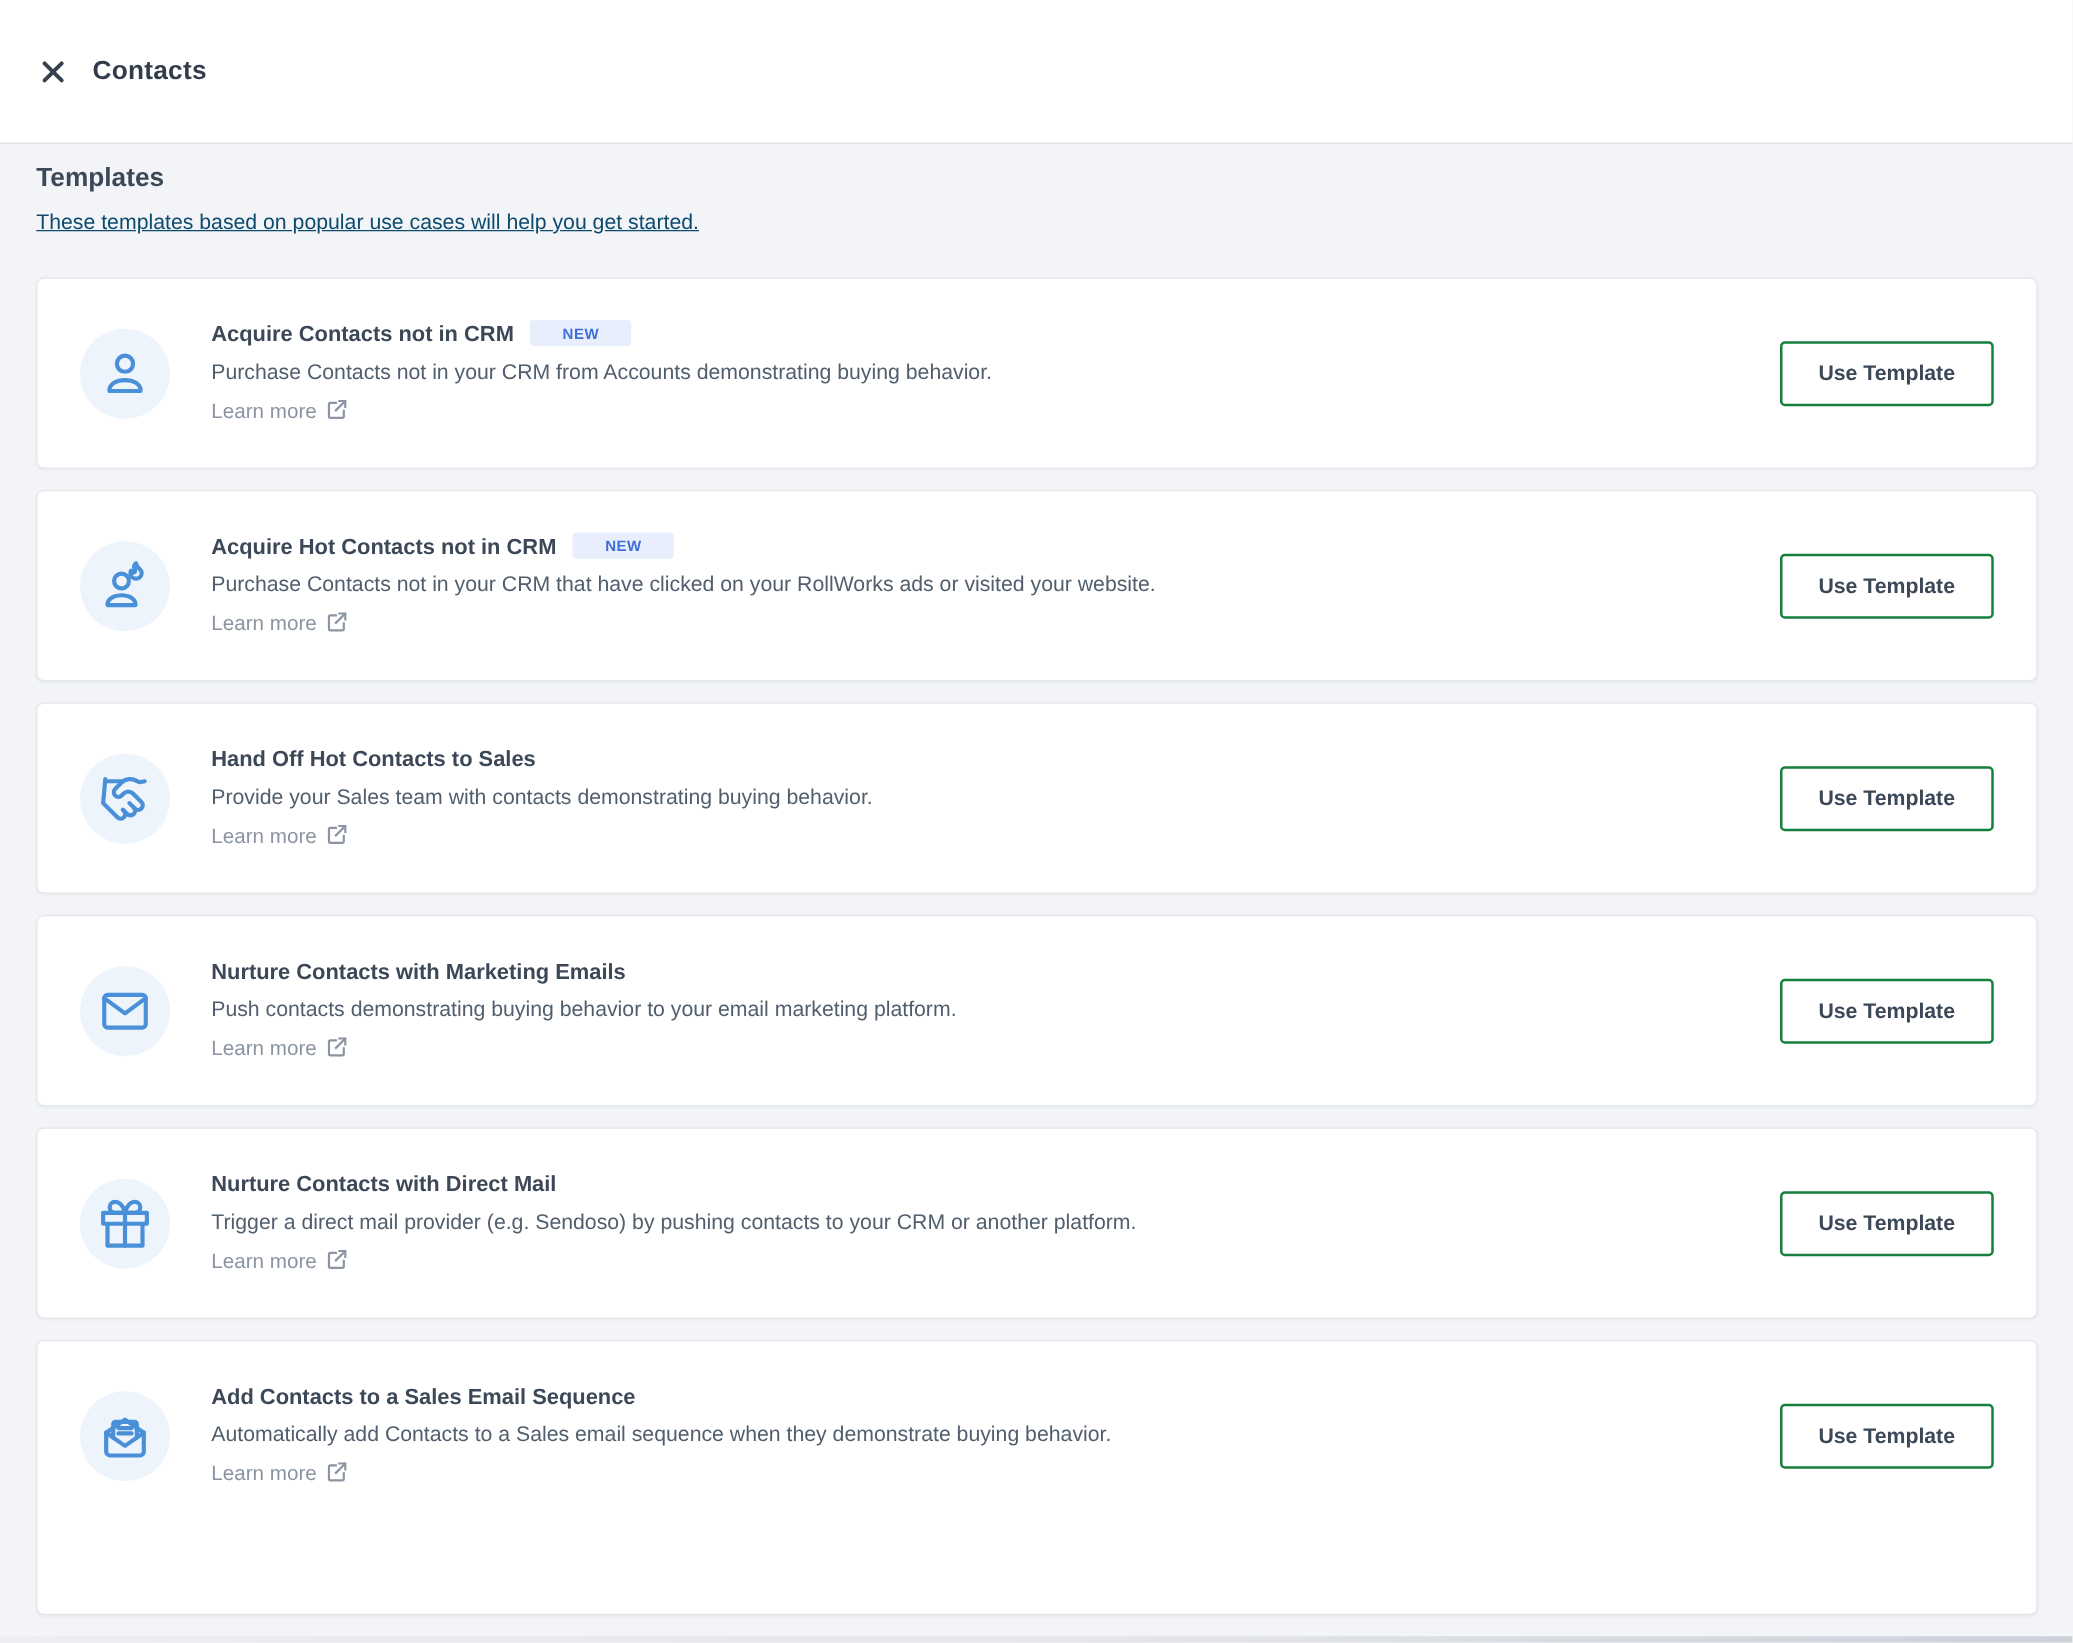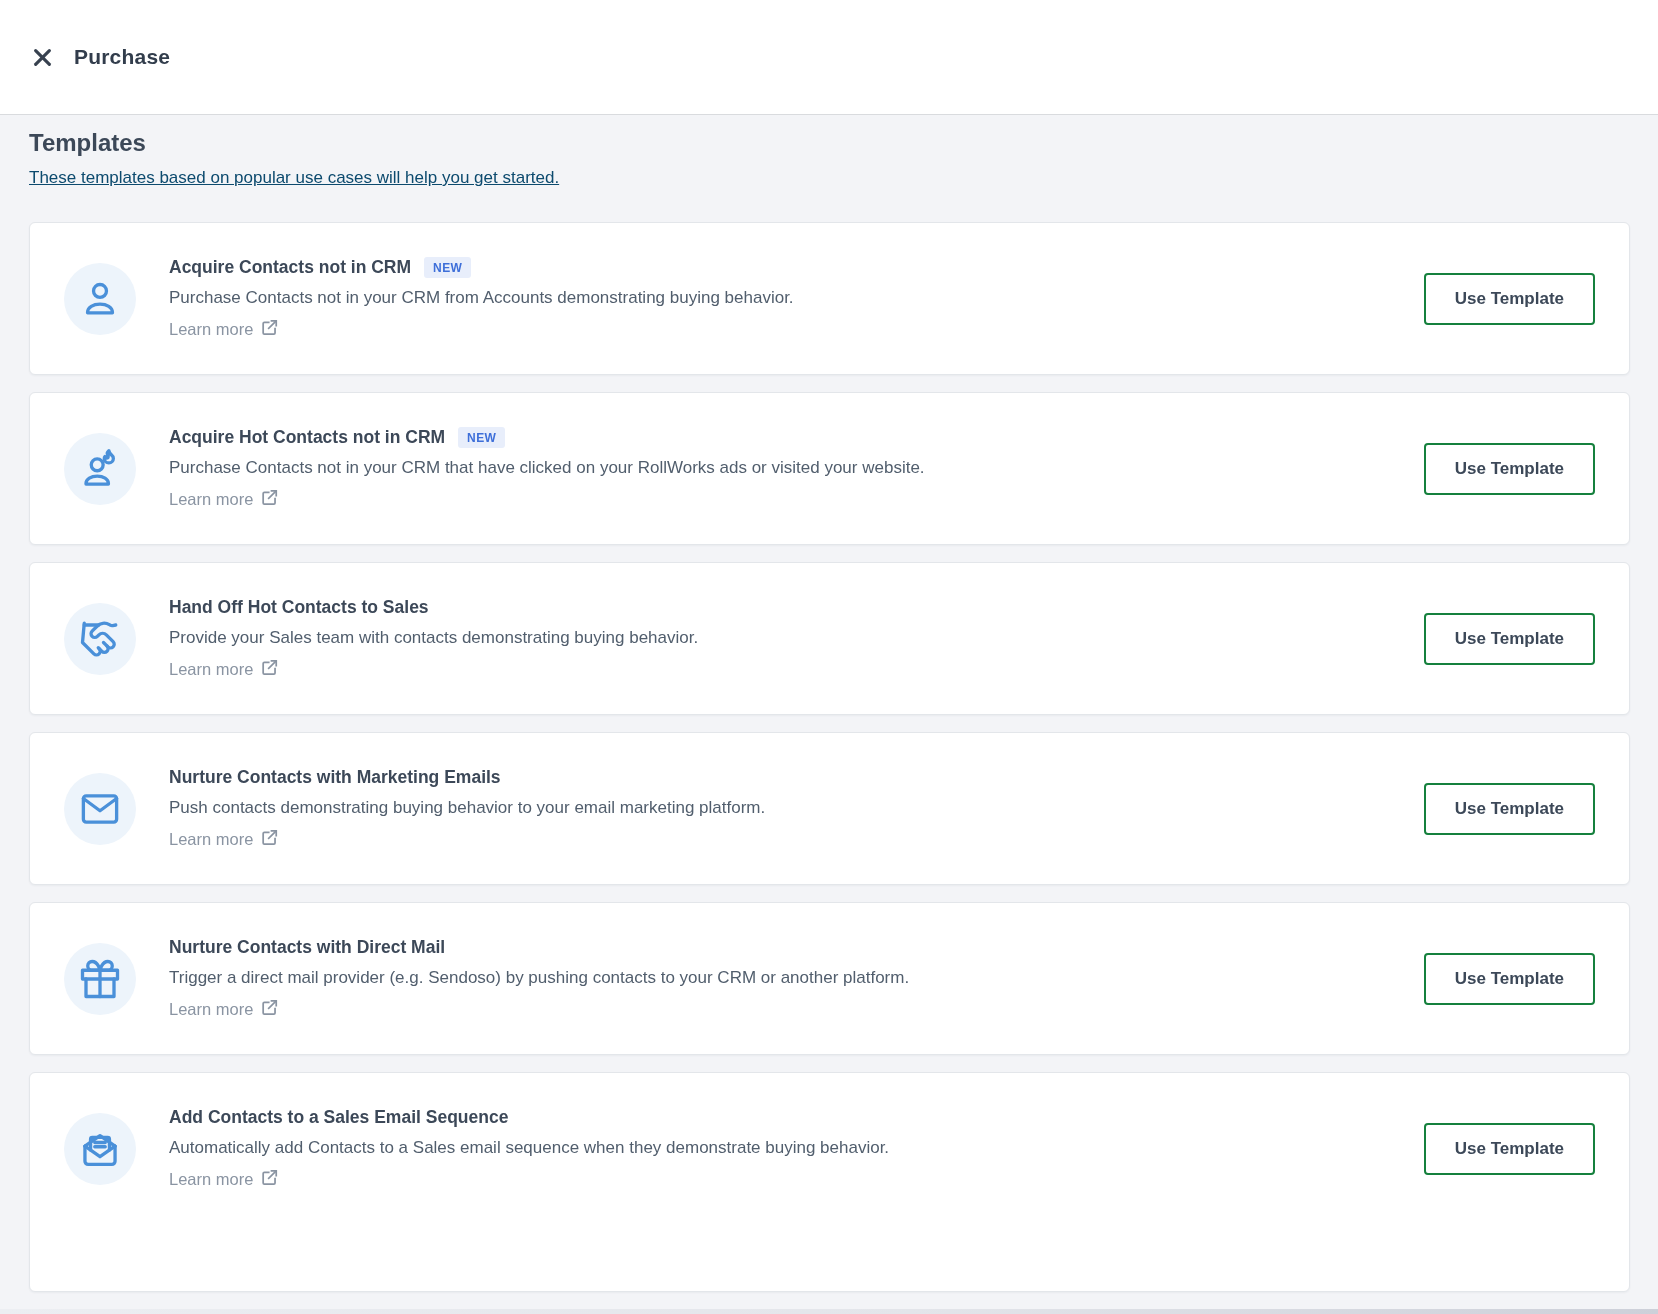--- a/index.html
+++ b/index.html
@@ -26,21 +26,21 @@
     margin-right: 14px;
   }
   .topbar-title {
     font-size: 21px;
     font-weight: bold;
     color: #323d4c;
     letter-spacing: .2px;
   }
   .content { padding: 14px 28px 0 29px; }
   .section-title {
-    font-size: 24px;
+    font-size: 21px;
     font-weight: bold;
     color: #3c4858;
     line-height: 28px;
     margin-bottom: 10px;
   }
   .section-subtitle {
     font-size: 17px;
     color: #0c4a6e;
     line-height: 22px;
     margin-bottom: 33px;
@@ -78,21 +78,21 @@
     line-height: 22px;
   }
   .new-badge {
     display: inline-block;
     margin-left: 13px;
     background: #e8eefb;
     color: #3e6fd9;
     font-size: 12px;
     font-weight: bold;
     letter-spacing: .4px;
-    padding: 5px 9px 4px;
+    padding: 5px 26px 4px;
     border-radius: 3px;
     line-height: 12px;
   }
   .card-desc {
     font-size: 17px;
     color: #515e6d;
     line-height: 22px;
     margin-top: 9px;
   }
   .learn-more {
@@ -129,21 +129,21 @@
 </head>
 <body>
 
 <header class="topbar">
   <button class="close-btn">
     <svg width="19" height="19" viewBox="0 0 18 18" fill="none" stroke="#37414f" stroke-width="3" stroke-linecap="round">
       <line x1="2.5" y1="2.5" x2="15.5" y2="15.5"></line>
       <line x1="15.5" y1="2.5" x2="2.5" y2="15.5"></line>
     </svg>
   </button>
-  <h1 class="topbar-title">Purchase</h1>
+  <h1 class="topbar-title">Contacts</h1>
 </header>
 
 <main class="content">
   <h2 class="section-title">Templates</h2>
   <p class="section-subtitle">These templates based on popular use cases will help you get started.</p>
 
   <div id="template-list">
   <section class="card">
     <div class="card-row">
       <div class="icon-circle">

